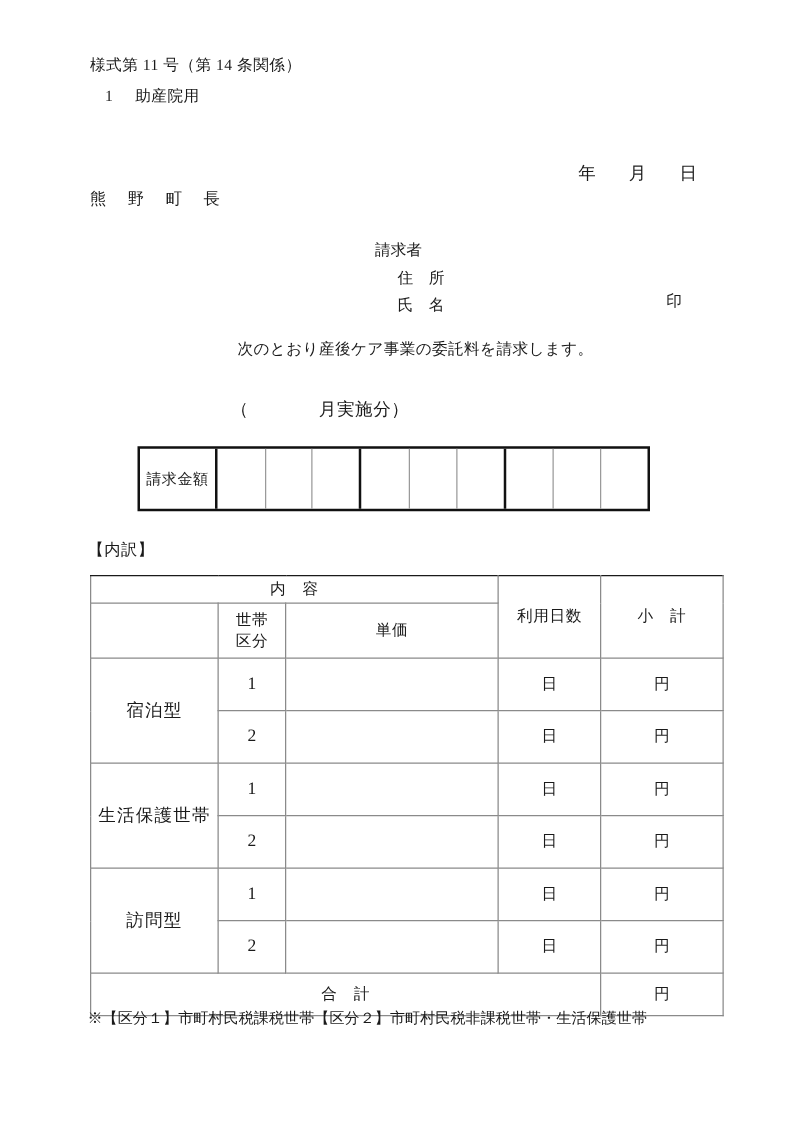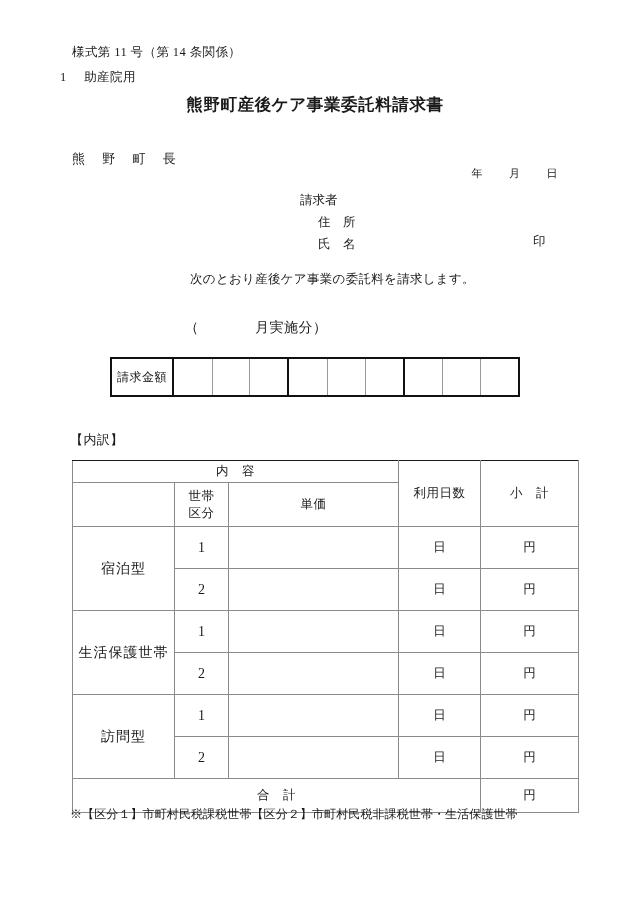--- a/index.html
+++ b/index.html
@@ -27,44 +27,43 @@
   .form-no {
     position: absolute;
     left: 72px;
     top: 44px;
     font-size: 12.5px;
     letter-spacing: 0.4px;
     white-space: nowrap;
   }
   .form-sub {
     position: absolute;
-    left: 60px;
+    left: 84px;
     top: 69px;
     font-size: 12.5px;
     letter-spacing: 0.4px;
     white-space: nowrap;
   }
   .doc-title {
     position: absolute;
     left: 0;
     top: 94px;
     width: 630px;
     text-align: center;
     font-size: 16.5px;
     font-weight: bold;
     letter-spacing: 0.6px;
   }
   .date-line {
     position: absolute;
     right: 72px;
     top: 130px;
-    font-size: 11px;
-    letter-spacing: 0.5px;
-    white-space: nowrap;
-    margin-top: 36px;
+    font-size: 14px;
+    letter-spacing: 0.5px;
+    white-space: nowrap;
   }
   .date-line span.gap { display: inline-block; width: 26px; }
   .addressee {
     position: absolute;
     left: 72px;
     top: 150px;
     font-size: 13px;
     letter-spacing: 7px;
     white-space: nowrap;
   }
@@ -105,21 +104,21 @@
     letter-spacing: 0.5px;
   }
   .month-line .blank { display: inline-block; width: 56px; }
 
   
   .amount-wrap {
     position: absolute;
     left: 110px;
     top: 357px;
     width: 410px;
-    height: 40px;
+    height: 52px;
     border: 2px solid #111;
     box-sizing: border-box;
     display: flex;
   }
   .amount-label {
     width: 68px;
     border-right: 2px solid #111;
     display: flex;
     align-items: center;
     justify-content: center;
@@ -215,21 +214,20 @@
 
 <div class="page">
 
   <div class="form-no">様式第 11 号（第 14 条関係）</div>
 
   <div class="form-sub">
     <span>1</span>
     <span style="display:inline-block;width:14px"></span><span>助産院用</span>
   </div>
 
-  <div class="doc-title">熊野町産後ケア事業委託料請求書</div>
 
   <div class="date-line">
     <span>年</span><span class="gap"></span><span>月</span><span class="gap"></span><span>日</span>
   </div>
 
   <div class="addressee">熊 野 町 長</div>
 
   <div class="claimant">
     <div>請求者</div>
     <div class="row-indent">住　所</div>

